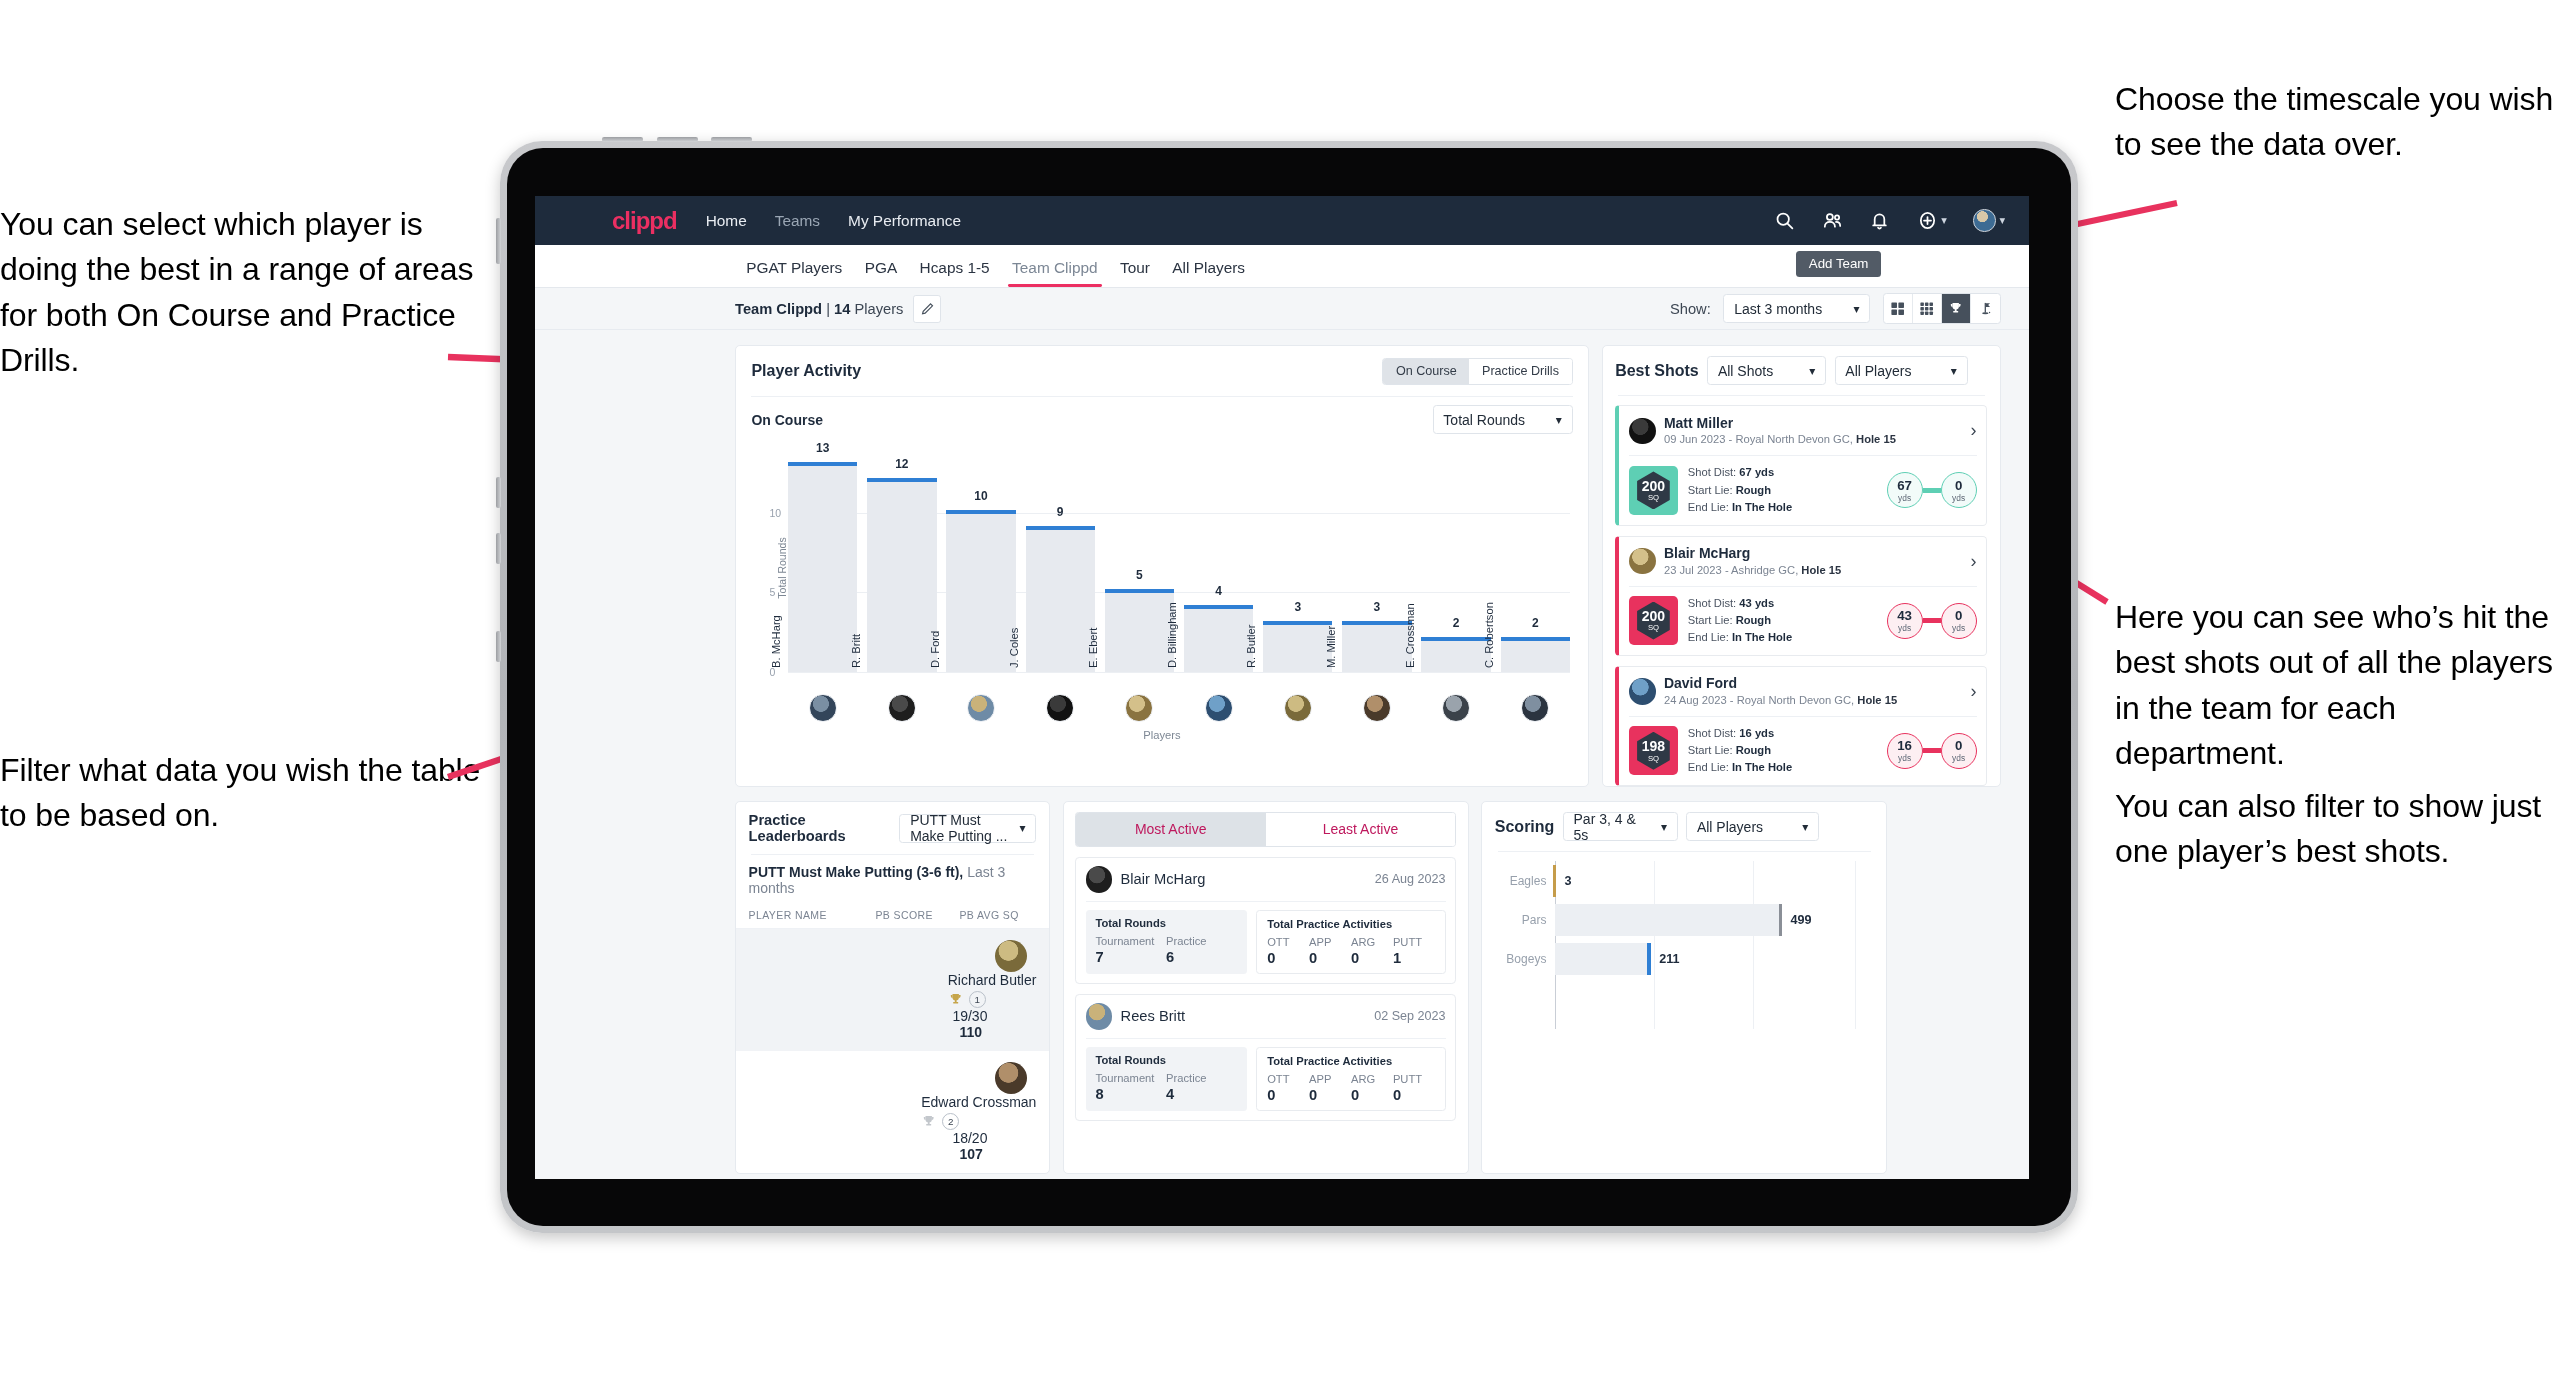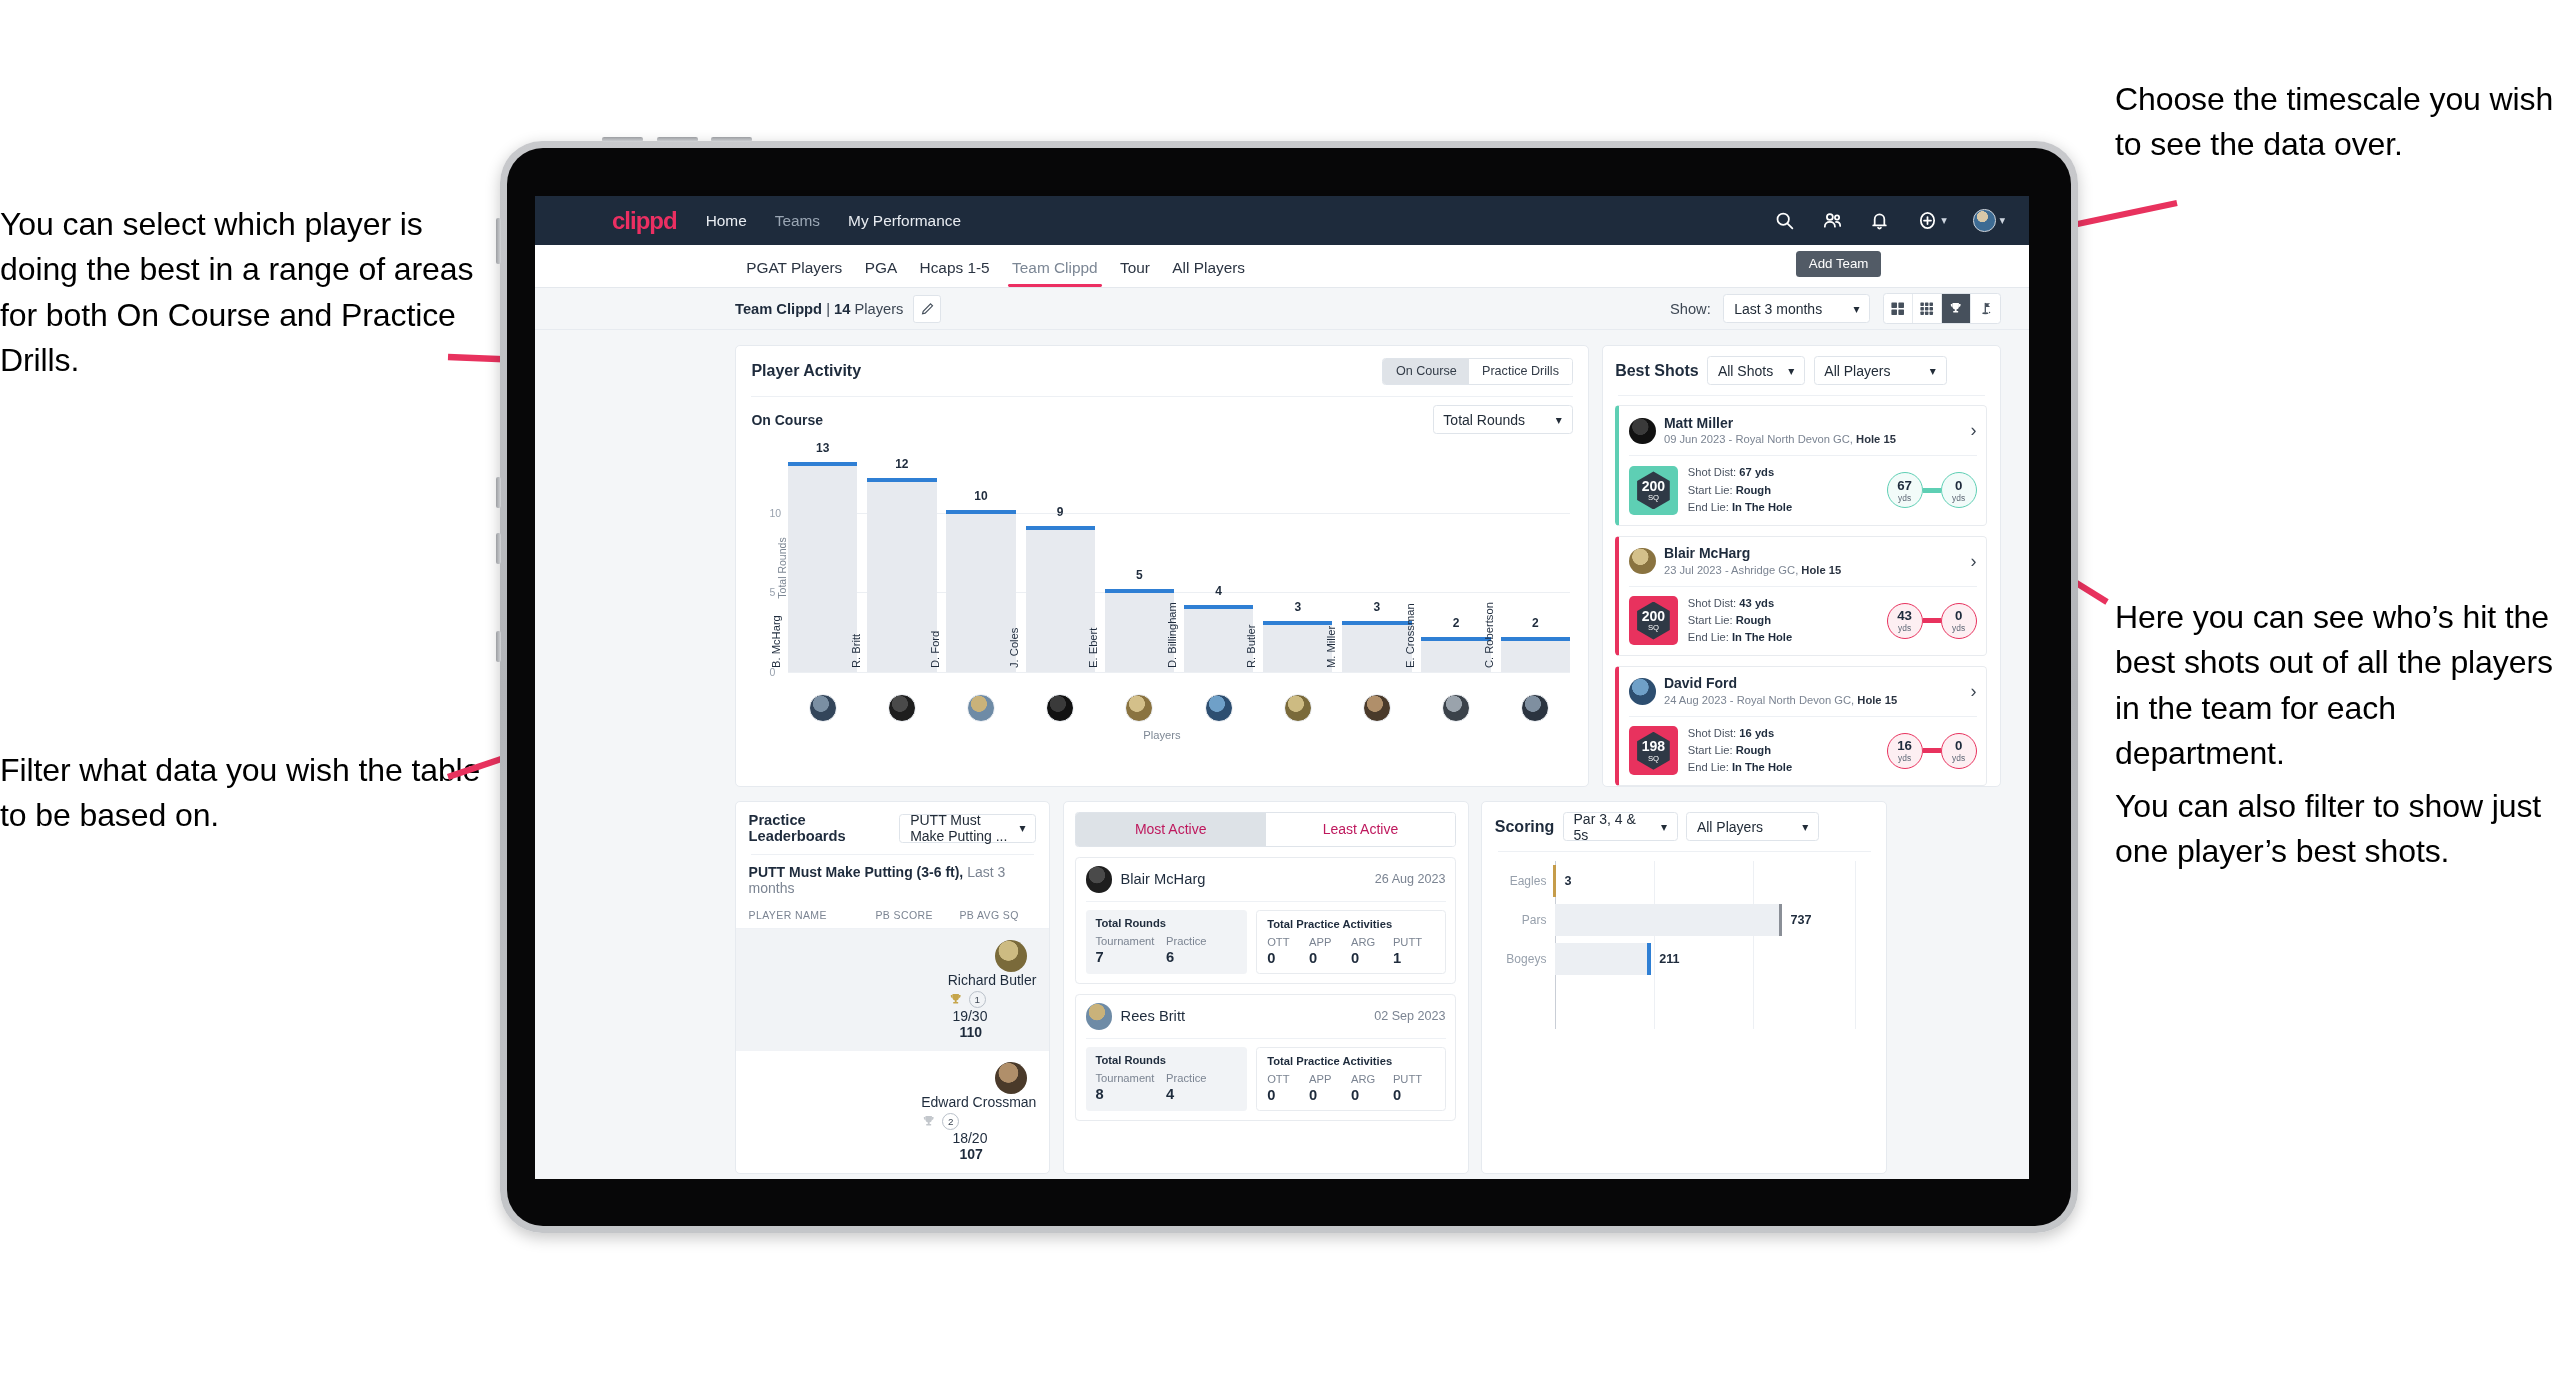--- a/index.html
+++ b/index.html
@@ -519,21 +519,21 @@
               <div class="pav">
                 <span style="background: radial-gradient(circle at 42% 34%, rgb(127, 143, 160) 0px, rgb(127, 143, 160) 34%, rgb(43, 52, 64) 36%, rgb(43, 52, 64) 100%);"></span>
               </div>
             </div>
           <div id="xlabel">Players</div>
         </div>
 
         <div class="card" id="bs">
           <div class="card-head">
             <div class="card-title">Best Shots</div>
-            <div class="sel" style="width:98px">
+            <div class="sel" style="width:119px">
               <span>All Shots</span>
               <span class="chev">▾</span>
             </div>
             <div class="sel" style="width:133px">
               <span>All Players</span>
               <span class="chev">▾</span>
             </div>
           </div>
           <div class="hr"></div>
           <div id="shotcards">
@@ -826,21 +826,21 @@
                   </div>
                   <div class="sval" style="left:calc(0.4285714285714286% + 8.4px)">3</div>
                 </div>
               </div>
               <div class="srow">
                 <div class="cat">Pars</div>
                 <div class="sbarwrap">
                   <div class="sbar" style="width:71.28571428571429%">
                     <div class="tip" style="background:#8A8F97"></div>
                   </div>
-                  <div class="sval" style="left:calc(71.28571428571429% + 8.4px)">737</div>
+                  <div class="sval" style="left:calc(71.28571428571429% + 8.4px)">499</div>
                 </div>
               </div>
               <div class="srow">
                 <div class="cat">Bogeys</div>
                 <div class="sbarwrap">
                   <div class="sbar" style="width:30.142857142857142%">
                     <div class="tip" style="background:#2F7FD4"></div>
                   </div>
                   <div class="sval" style="left:calc(30.142857142857142% + 8.4px)">211</div>
                 </div>

